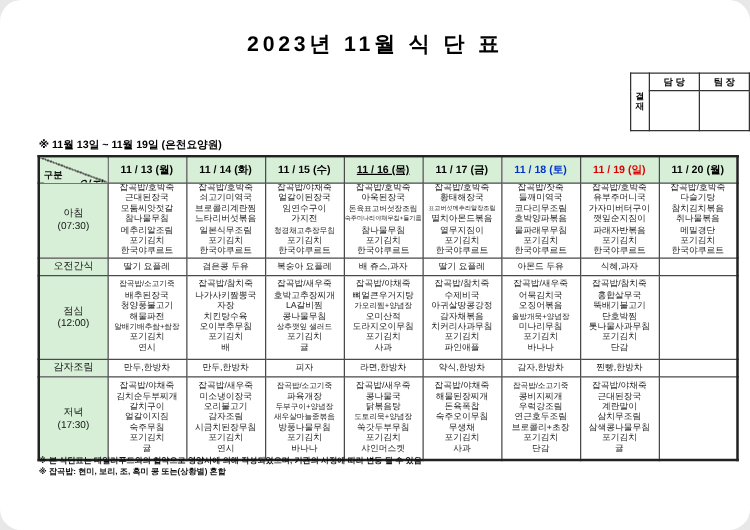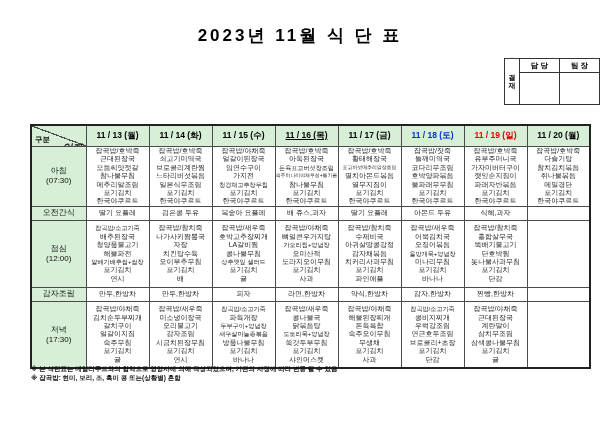--- a/index.html
+++ b/index.html
@@ -1,19 +1,19 @@
 <!DOCTYPE html>
 <html><head>
 <meta charset="utf-8">
 <style>
   html,body{margin:0;padding:0;background:#e8e8e8;}
   .page{
     position:relative;width:600px;height:424px;background:#ffffff;
     font-family:"Liberation Sans","DejaVu Sans",sans-serif;color:#111;
-    overflow:hidden;margin:0 auto;
+    overflow:hidden;margin:0 auto;border-radius:17px;
   }
   
   .title{
     position:absolute;top:24px;left:0;width:100%;text-align:center;
     font-size:17px;font-weight:bold;letter-spacing:3px;color:#000;
   }
   
   .approval{
     position:absolute;top:58px;left:468px;border-collapse:collapse;
     table-layout:fixed;background:#fff;margin-left:36px;
@@ -75,20 +75,21 @@
       <td class="sign-col">담 당</td>
       <td class="sign-col">팀 장</td>
     </tr>
     <tr class="sig-row">
       <td></td>
       <td></td>
     </tr>
   </tbody>
     </table>
 
+  <div class="subtitle">※ 11월 13일 ~ 11월 19일 (은천요양원)</div>
 
   <table class="menu-table">
     <colgroup>
       <col class="label-col">
       <col>
         <col>
         <col>
         <col>
         <col>
         <col>

